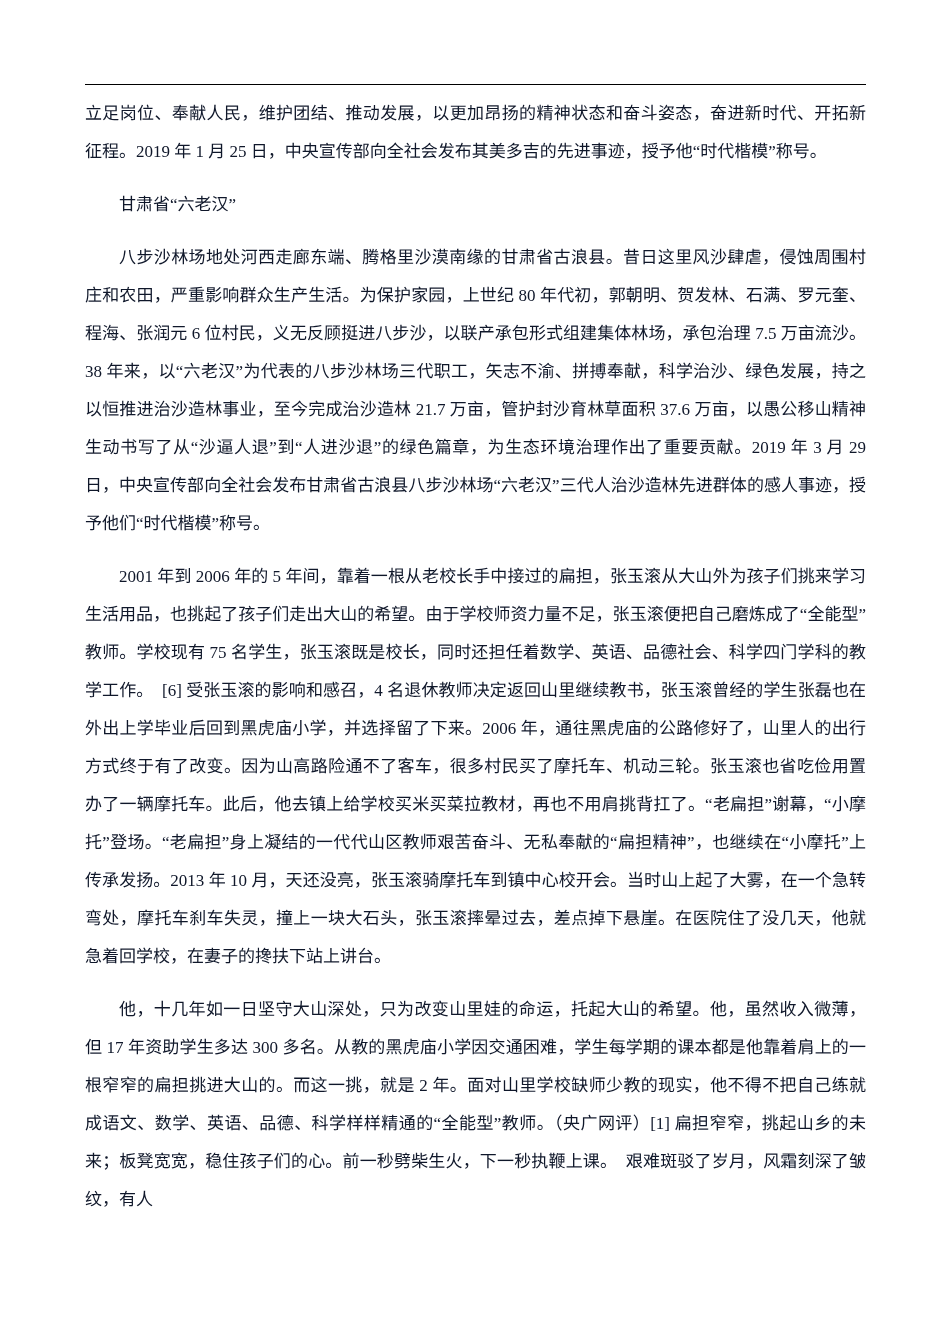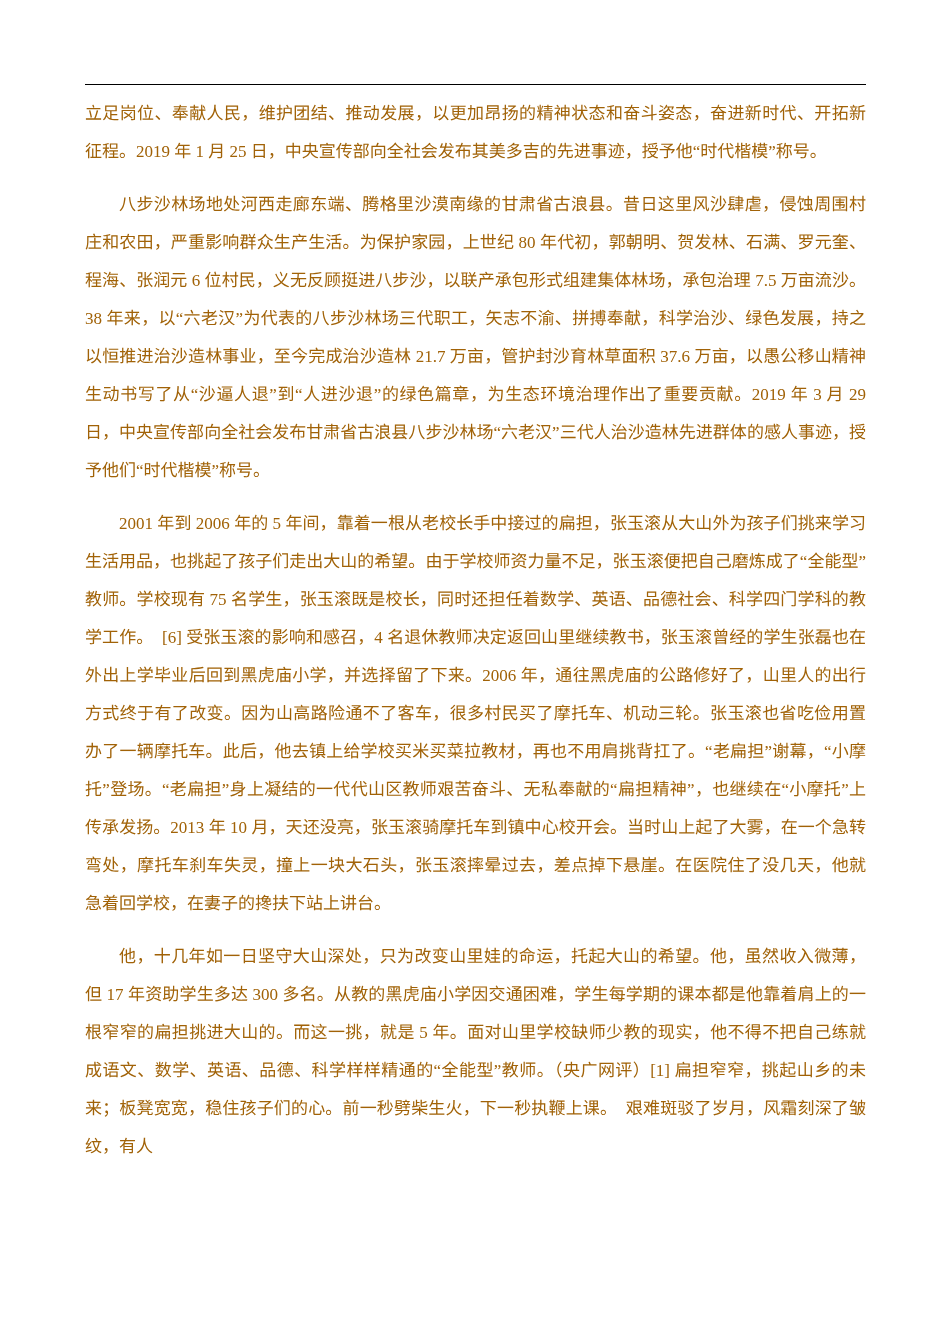--- a/index.html
+++ b/index.html
@@ -9,21 +9,21 @@
     height: 1344px;
     overflow: hidden;
     font-family: "Liberation Serif", "DejaVu Serif", serif;
     -webkit-font-smoothing: antialiased;
   }
   .page {
     position: relative;
     width: 950px;
     height: 1344px;
     background: #ffffff;
-    color: #a16207;
+    color: #0f172a;
     padding: 84px 84px 40px 85px;
   }
   .header-rule {
     width: 100%;
     height: 0;
     border-top: 1px solid #000000;
     margin-bottom: 10px;
   }
   .content {
     width: 100%;
@@ -41,17 +41,18 @@
     text-indent: 0;
   }
 </style>
 </head>
 <body>
 
 <div class="page">
   <div class="header-rule"></div>
   <div class="content">
     <p class="para no-indent">立足岗位、奉献人民，维护团结、推动发展，以更加昂扬的精神状态和奋斗姿态，奋进新时代、开拓新征程。2019 年 1 月 25 日，中央宣传部向全社会发布其美多吉的先进事迹，授予他“时代楷模”称号。</p>
+    <p class="para">甘肃省“六老汉”</p>
     <p class="para">八步沙林场地处河西走廊东端、腾格里沙漠南缘的甘肃省古浪县。昔日这里风沙肆虐，侵蚀周围村庄和农田，严重影响群众生产生活。为保护家园，上世纪 80 年代初，郭朝明、贺发林、石满、罗元奎、程海、张润元 6 位村民，义无反顾挺进八步沙，以联产承包形式组建集体林场，承包治理 7.5 万亩流沙。38 年来，以“六老汉”为代表的八步沙林场三代职工，矢志不渝、拼搏奉献，科学治沙、绿色发展，持之以恒推进治沙造林事业，至今完成治沙造林 21.7 万亩，管护封沙育林草面积 37.6 万亩，以愚公移山精神生动书写了从“沙逼人退”到“人进沙退”的绿色篇章，为生态环境治理作出了重要贡献。2019 年 3 月 29 日，中央宣传部向全社会发布甘肃省古浪县八步沙林场“六老汉”三代人治沙造林先进群体的感人事迹，授予他们“时代楷模”称号。</p>
     <p class="para">2001 年到 2006 年的 5 年间，靠着一根从老校长手中接过的扁担，张玉滚从大山外为孩子们挑来学习生活用品，也挑起了孩子们走出大山的希望。由于学校师资力量不足，张玉滚便把自己磨炼成了“全能型”教师。学校现有 75 名学生，张玉滚既是校长，同时还担任着数学、英语、品德社会、科学四门学科的教学工作。　[6] 受张玉滚的影响和感召，4 名退休教师决定返回山里继续教书，张玉滚曾经的学生张磊也在外出上学毕业后回到黑虎庙小学，并选择留了下来。2006 年，通往黑虎庙的公路修好了，山里人的出行方式终于有了改变。因为山高路险通不了客车，很多村民买了摩托车、机动三轮。张玉滚也省吃俭用置办了一辆摩托车。此后，他去镇上给学校买米买菜拉教材，再也不用肩挑背扛了。“老扁担”谢幕，“小摩托”登场。“老扁担”身上凝结的一代代山区教师艰苦奋斗、无私奉献的“扁担精神”，也继续在“小摩托”上传承发扬。2013 年 10 月，天还没亮，张玉滚骑摩托车到镇中心校开会。当时山上起了大雾，在一个急转弯处，摩托车刹车失灵，撞上一块大石头，张玉滚摔晕过去，差点掉下悬崖。在医院住了没几天，他就急着回学校，在妻子的搀扶下站上讲台。</p>
-    <p class="para">他，十几年如一日坚守大山深处，只为改变山里娃的命运，托起大山的希望。他，虽然收入微薄，但 17 年资助学生多达 300 多名。从教的黑虎庙小学因交通困难，学生每学期的课本都是他靠着肩上的一根窄窄的扁担挑进大山的。而这一挑，就是 5 年。面对山里学校缺师少教的现实，他不得不把自己练就成语文、数学、英语、品德、科学样样精通的“全能型”教师。（央广网评）[1] 扁担窄窄，挑起山乡的未来；板凳宽宽，稳住孩子们的心。前一秒劈柴生火，下一秒执鞭上课。　艰难斑驳了岁月，风霜刻深了皱纹，有人</p>
+    <p class="para">他，十几年如一日坚守大山深处，只为改变山里娃的命运，托起大山的希望。他，虽然收入微薄，但 17 年资助学生多达 300 多名。从教的黑虎庙小学因交通困难，学生每学期的课本都是他靠着肩上的一根窄窄的扁担挑进大山的。而这一挑，就是 2 年。面对山里学校缺师少教的现实，他不得不把自己练就成语文、数学、英语、品德、科学样样精通的“全能型”教师。（央广网评）[1] 扁担窄窄，挑起山乡的未来；板凳宽宽，稳住孩子们的心。前一秒劈柴生火，下一秒执鞭上课。　艰难斑驳了岁月，风霜刻深了皱纹，有人</p>
   </div>
 </div>
 
 </body></html>

